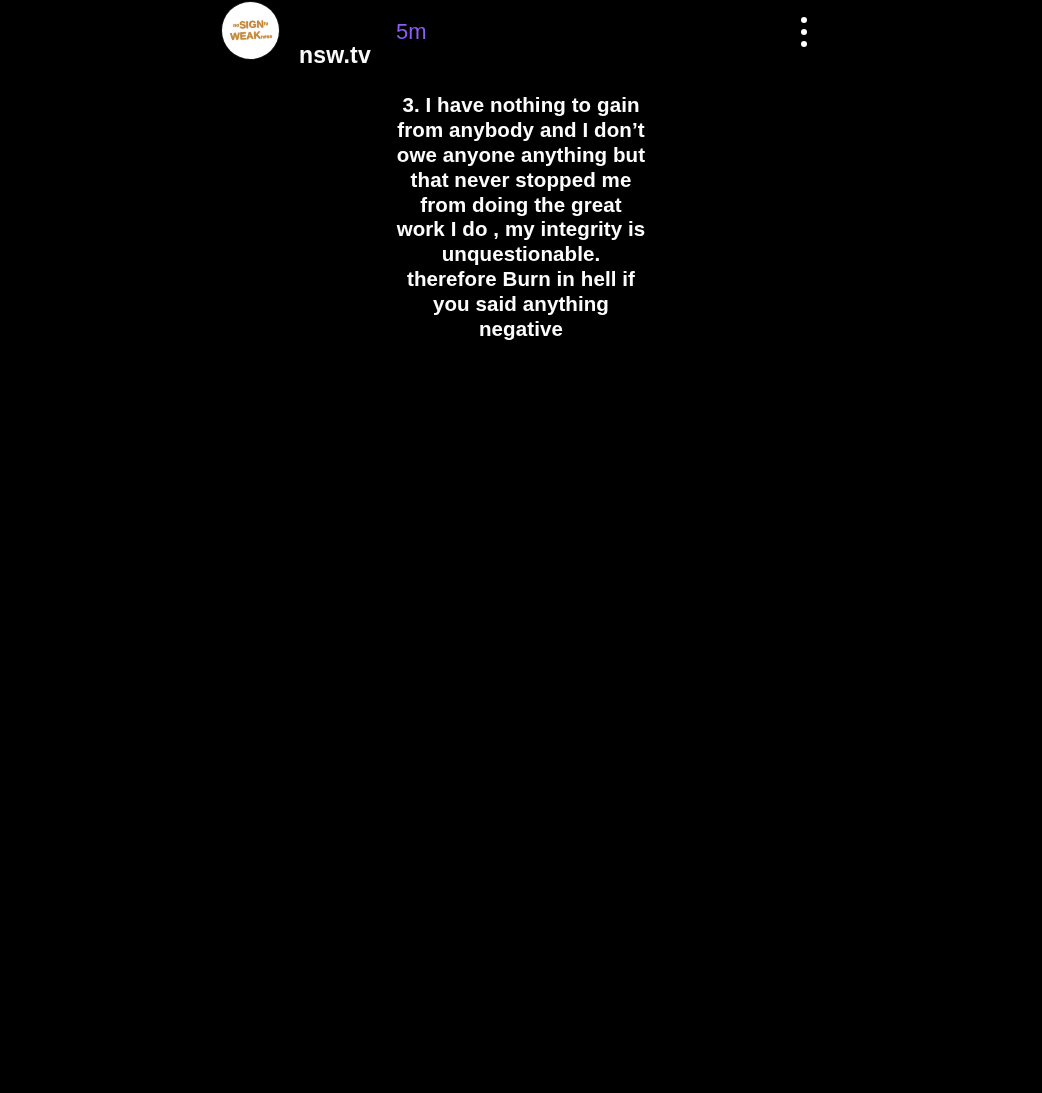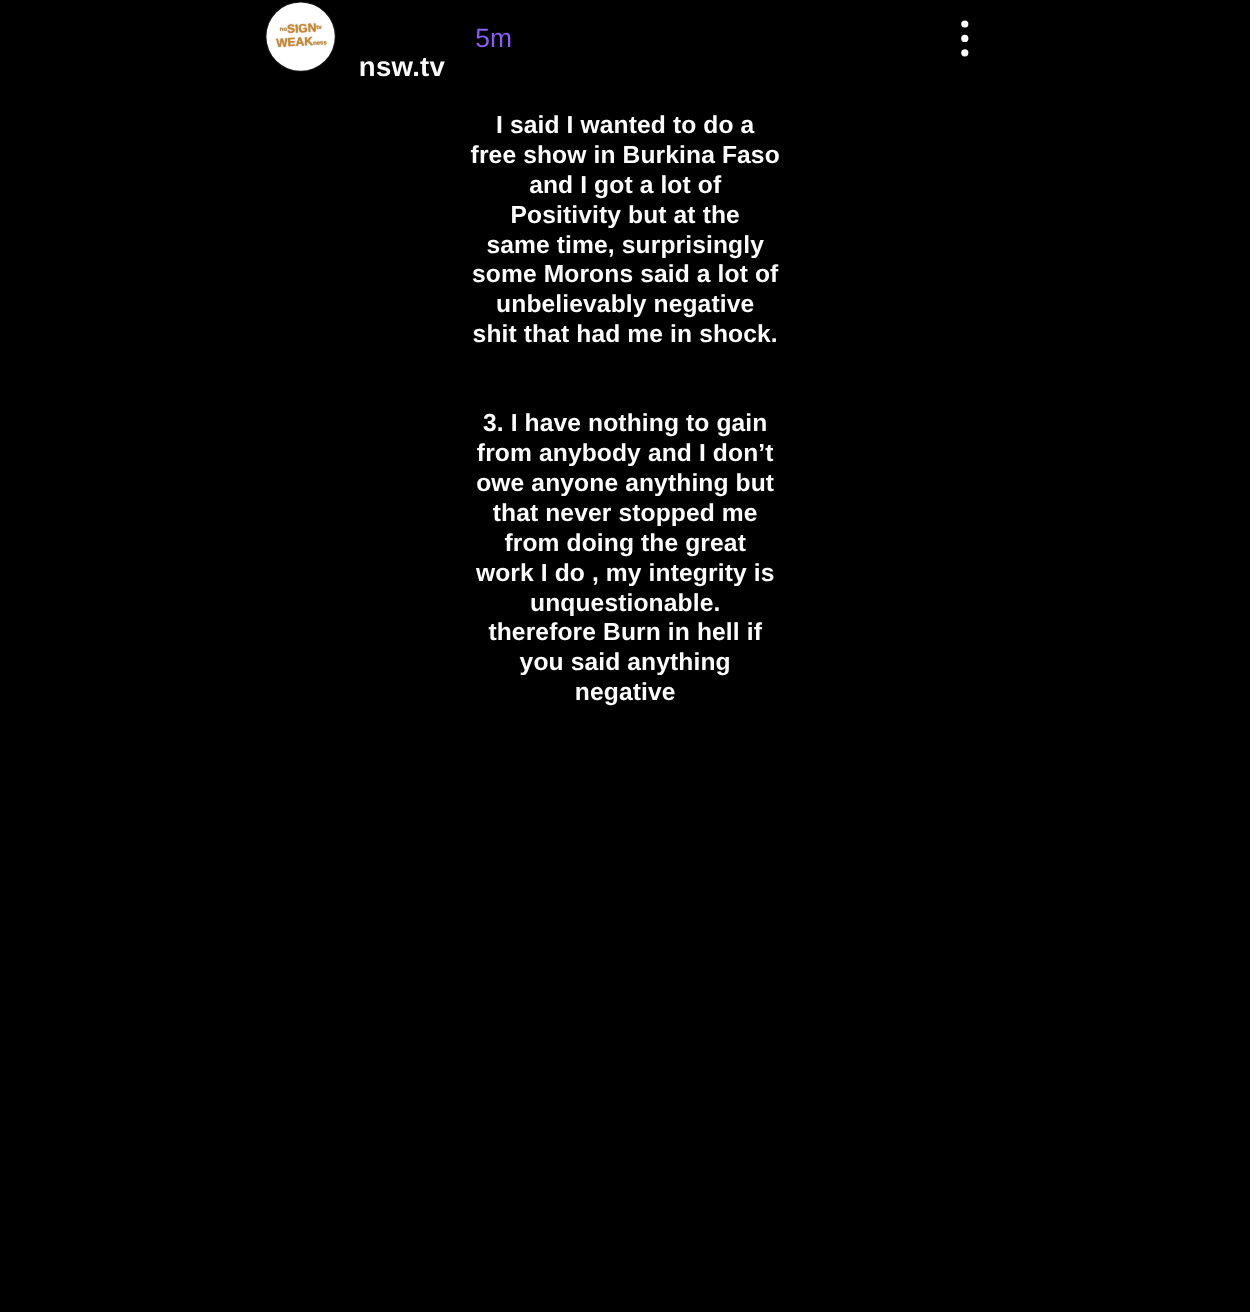--- a/index.html
+++ b/index.html
@@ -134,28 +134,20 @@
       <div class="kebab">
         <span class="dot"></span>
         <span class="dot"></span>
         <span class="dot"></span>
       </div>
     </div>
 
   </div>
 
   <div class="story-text">
-    <p>I said I wanted to do a
-free show in Burkina Faso
-and I got a lot of
-Positivity but at the
-same time, surprisingly
-some Morons said a lot of
-unbelievably negative
-shit that had me in shock.</p>
     <p>3. I have nothing to gain
 from anybody and I don’t
 owe anyone anything but
 that never stopped me
 from doing the great
 work I do , my integrity is
 unquestionable.
 therefore Burn in hell if
 you said anything
 negative</p>

